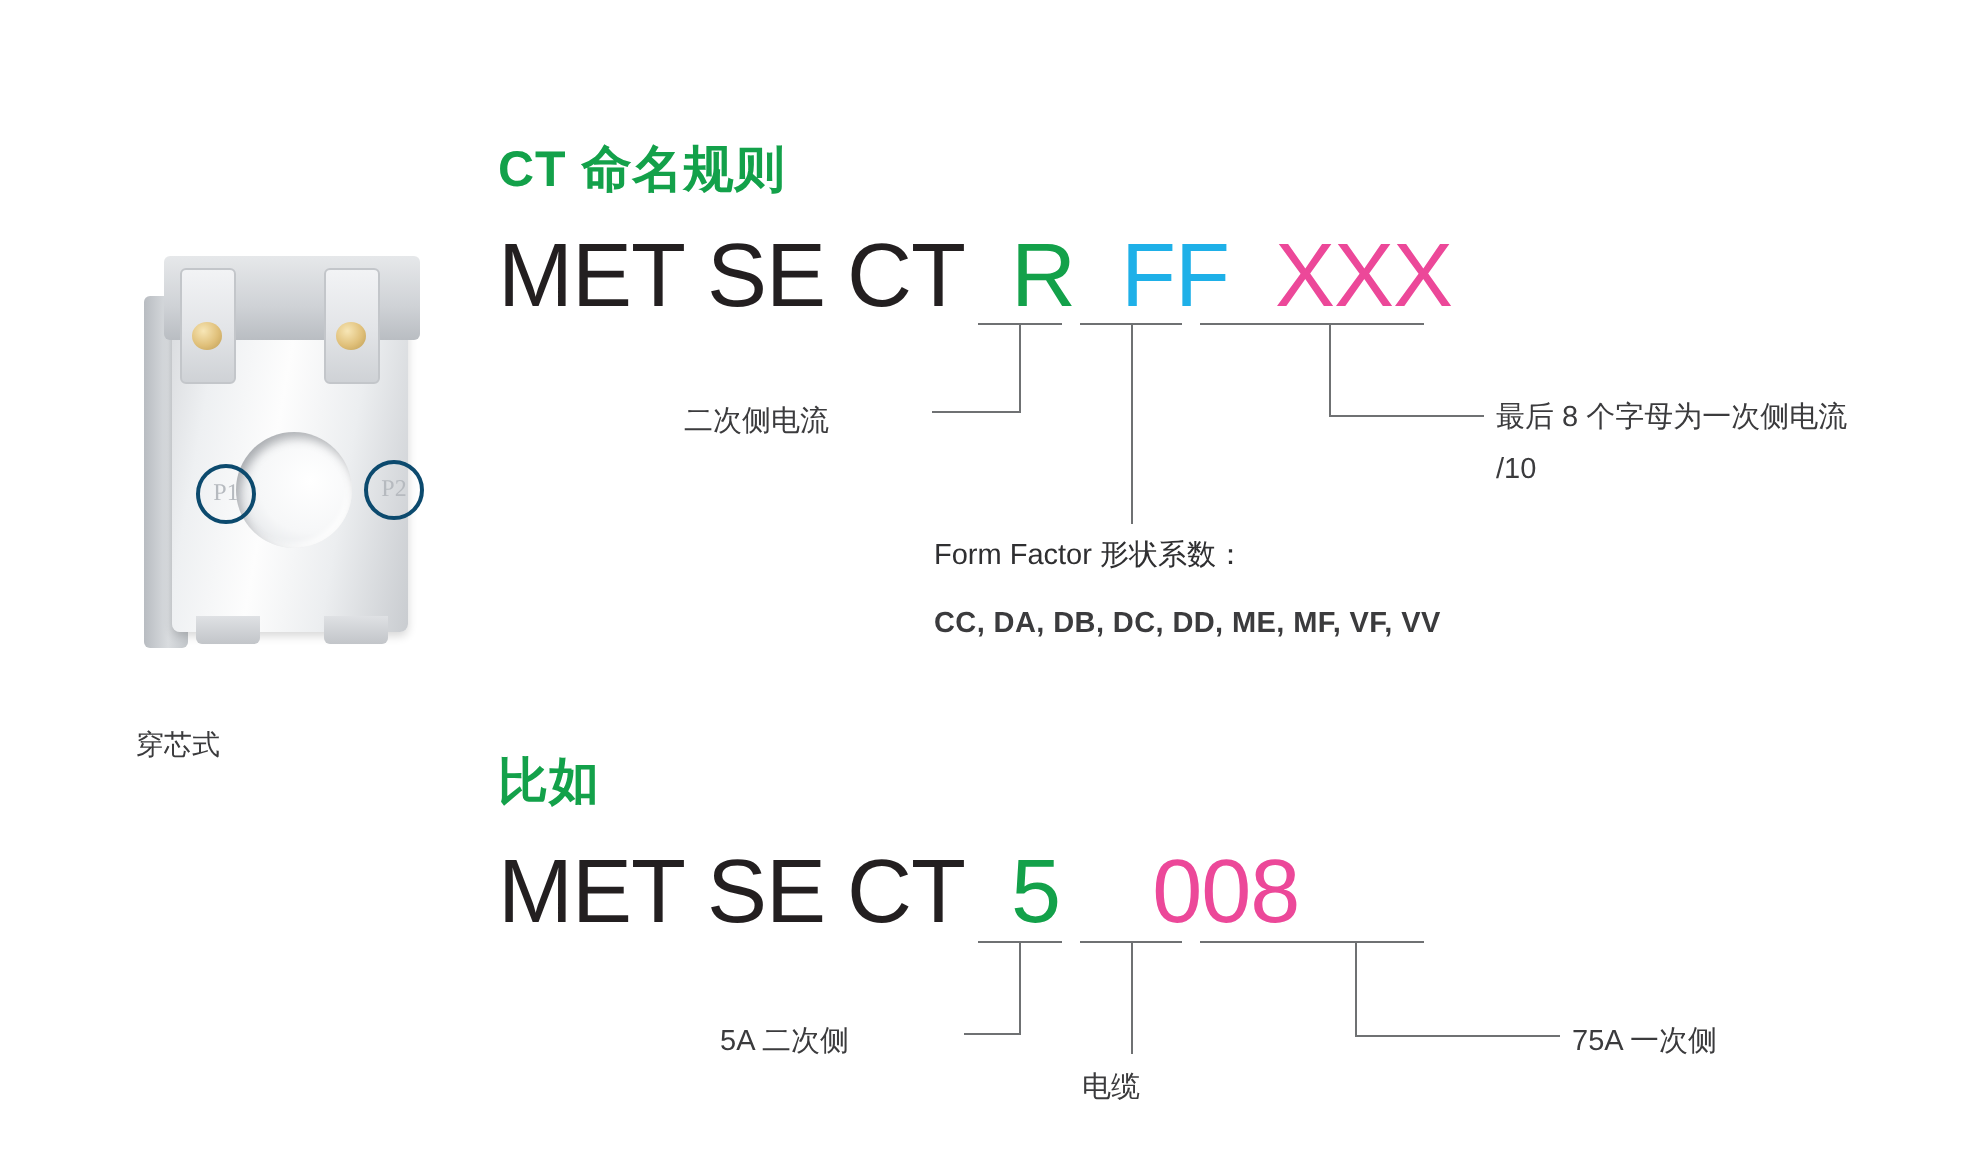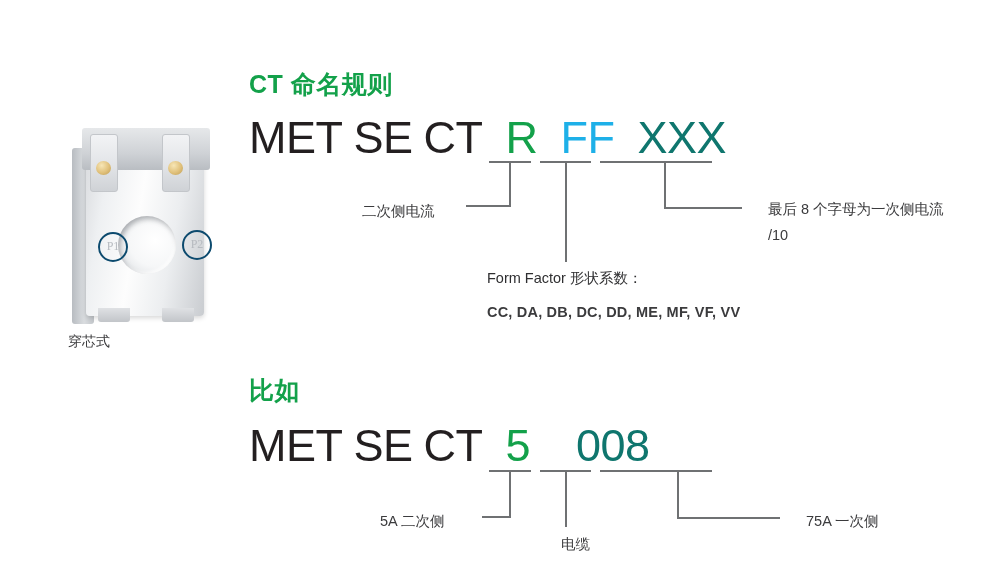--- a/index.html
+++ b/index.html
@@ -120,21 +120,21 @@
     width: 32px;
     height: 14px;
     background: linear-gradient(180deg,#dfe1e4 0%, #c2c5c9 100%);
     border-radius: 0 0 3px 3px;
   }
   .ct-foot.f1 { left: 36px; }
   .ct-foot.f2 { left: 100px; }
   .photo-caption {
     position: absolute;
     left: 68px;
-    top: 333px;
+    top: 364px;
     font-size: 14px;
     color: #3b3b3d;
     white-space: nowrap;
   }
 
   
   .code-line {
     position: absolute;
     display: flex;
     align-items: baseline;
@@ -144,38 +144,37 @@
     white-space: nowrap;
   }
   #code-line-1 { left: 249px; top: 112px; }
   #code-line-2 { left: 249px; top: 420px; }
   .code-seg { display: inline-block; }
   .seg-prefix { color: #231f20; }
   .seg-gap-sm { width: 11px; display: inline-block; }
   .seg-gap-lg { width: 23px; display: inline-block; }
   .seg-green  { color: #13a14a; }
   .seg-cyan   { color: #1eb0e8; }
-  .seg-crimson{ color: #0f766e; }
+  .seg-crimson{ color: #ec4899; }
 
   
   .leaders {
     position: absolute;
     left: 0; top: 0;
     width: 990px; height: 587px;
     pointer-events: none;
   }
 
   
   .annot {
     position: absolute;
     font-size: 14.5px;
     color: #3b3b3d;
     line-height: 26px;
     white-space: nowrap;
-    margin-left: 20px;
   }
   .annot.bold-ish { color: #2f2f31; }
   #annot-secondary      { left: 342px; top: 198px; }
   #annot-last3          { left: 748px; top: 196px; white-space: normal; width: 190px; }
   #annot-formfactor     { left: 467px; top: 265px; }
   #annot-formfactor-2   { left: 467px; top: 299px; font-weight: bold; letter-spacing: 0.2px; }
   #annot-5a             { left: 360px; top: 508px; }
   #annot-cable          { left: 541px; top: 531px; }
   #annot-75a            { left: 786px; top: 508px; }
 </style>

